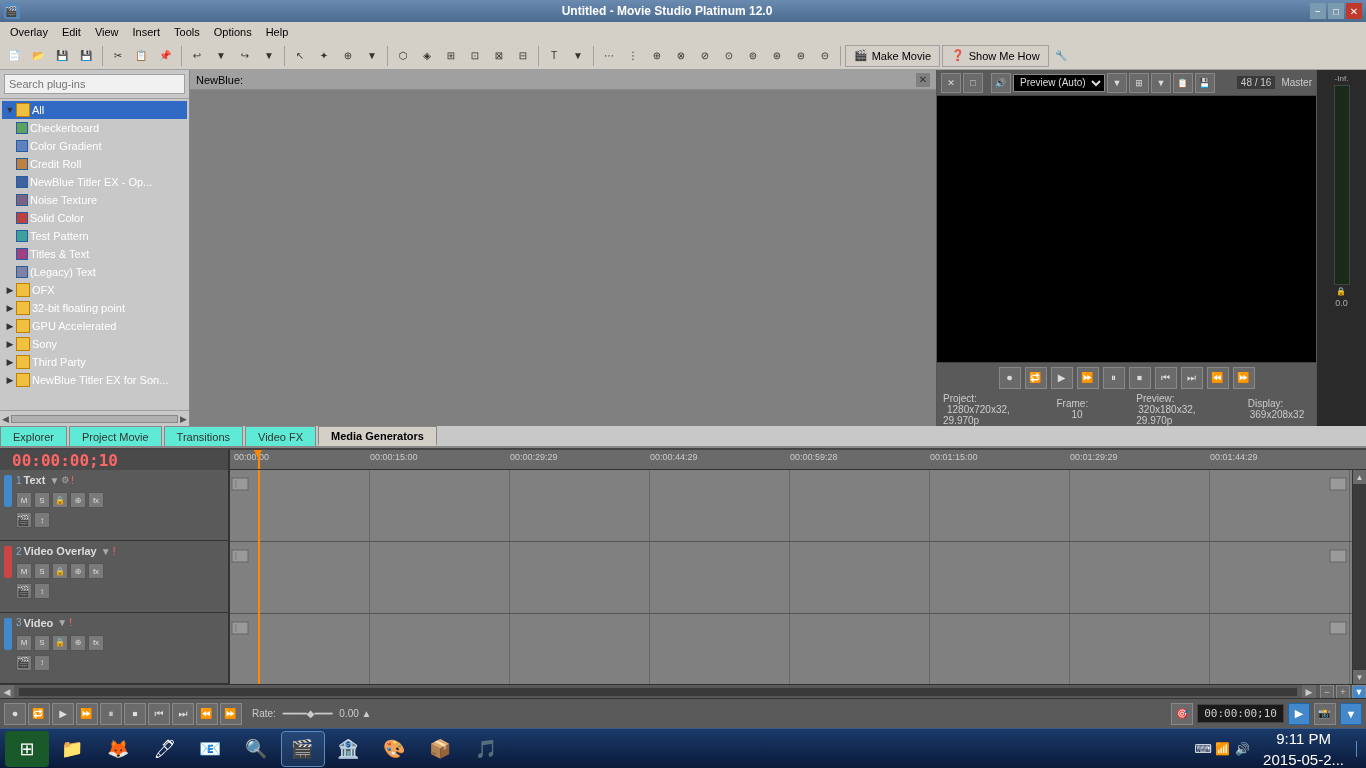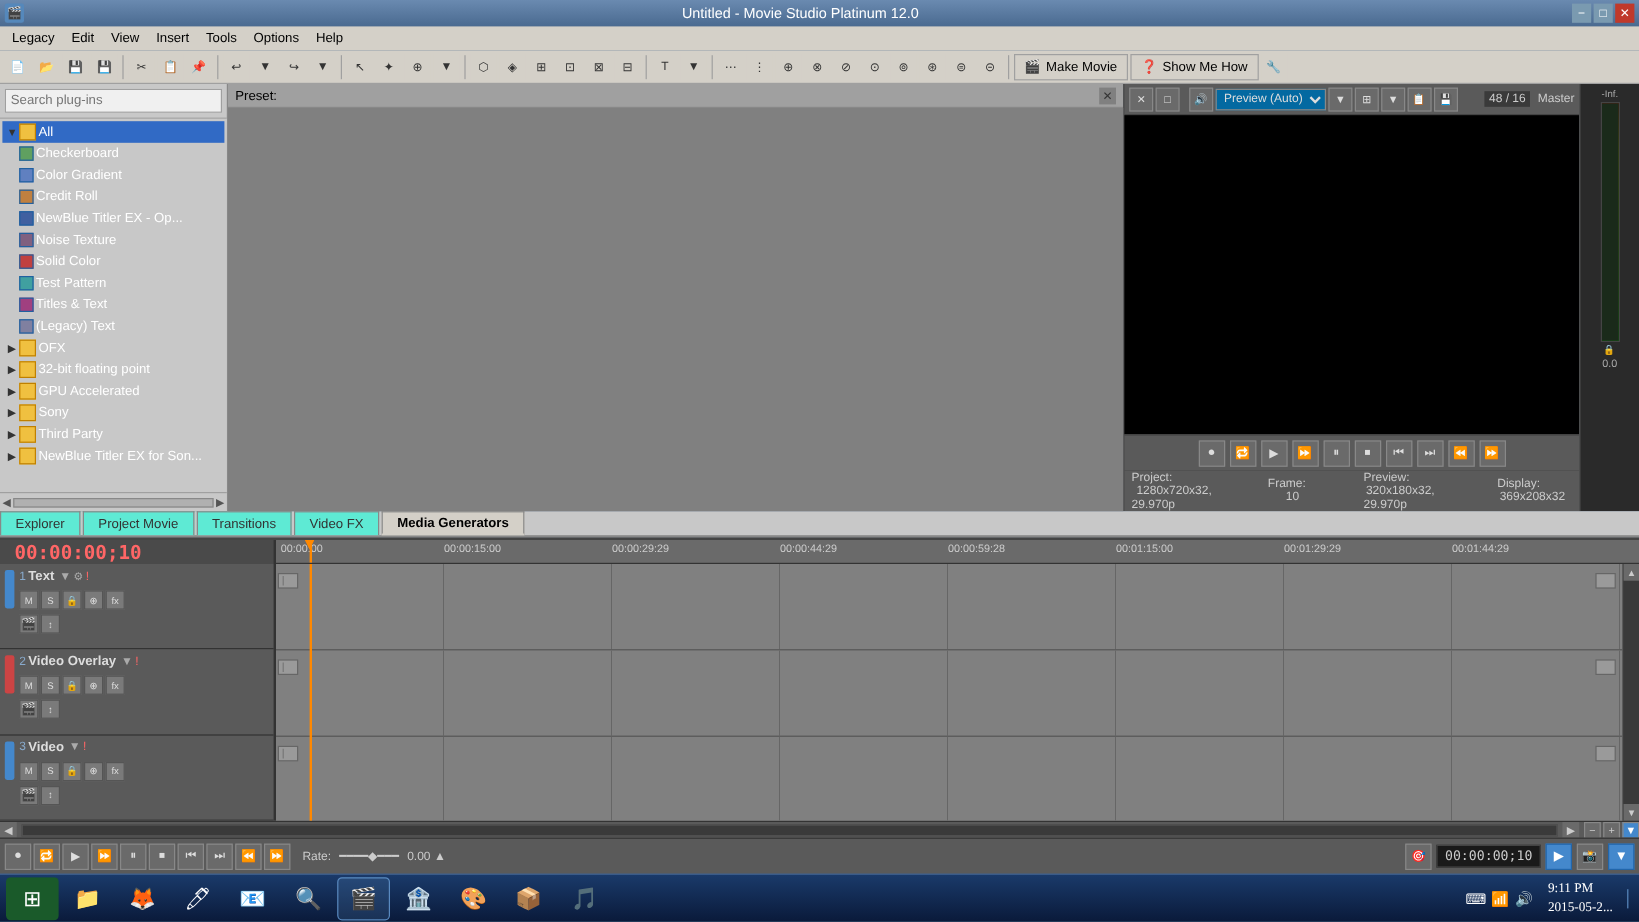--- a/index.html
+++ b/index.html
@@ -5,21 +5,21 @@
     * { margin: 0; padding: 0; box-sizing: border-box; }
     body { width: 1366px; height: 768px; overflow: hidden; font-family: 'Segoe UI', Arial, sans-serif; font-size: 11px; background: #4a6a8a; color: #fff; }
 
     
     #title-bar {
       height: 22px;
       background: linear-gradient(to bottom, #6a8ab0, #4a6a90);
       display: flex; align-items: center; justify-content: space-between;
       padding: 0 4px;
     }
-    #title-bar .title { flex: 1; text-align: center; font-size: 12px; color: #fff; }
+    #title-bar .title { flex: 1; text-align: center; font-size: 12px; color: #fff; font-weight: bold; }
     #title-bar .win-controls { display: flex; gap: 2px; }
     .win-btn { width: 16px; height: 16px; display: flex; align-items: center; justify-content: center; font-size: 10px; cursor: pointer; }
     .win-btn.close { background: #c0392b; color: #fff; }
     .win-btn.min, .win-btn.max { background: #7a9ab0; color: #fff; }
 
     
     #menu-bar {
       height: 20px;
       background: #d4d0c8;
       display: flex; align-items: center;
@@ -326,27 +326,27 @@
       display: flex; align-items: center; justify-content: center;
       cursor: pointer;
       font-size: 18px;
       margin: 0 1px;
     }
     .taskbar-pinned.active { border-color: #5a8ac0; background: rgba(90,138,192,0.2); }
     #taskbar-right {
       margin-left: auto;
       display: flex; align-items: center; gap: 4px;
     }
-    #clock { color: #fff; font-size: 11px; text-align: left; padding: 0 8px; line-height: 1.4; font-family: Liberation Serif, serif; }
+    #clock { color: #fff; font-size: 15px; text-align: center; padding: 0 8px; line-height: 1.4; }
     #sys-tray { display: flex; align-items: center; gap: 4px; }
     .sys-icon { width: 16px; height: 16px; display: flex; align-items: center; justify-content: center; font-size: 12px; cursor: pointer; }
 
     
     .preview-select {
-      background: #0369a1;
+      background: #000000;
       border: 1px solid #888;
       color: #ddd;
       font-size: 10px;
       padding: 1px 2px;
       height: 18px;
     }
 
     
     #right-meter {
       width: 50px;
@@ -375,21 +375,21 @@
   <div style="width:16px;height:16px;background:#5588bb;border-radius:2px;margin-right:4px;display:flex;align-items:center;justify-content:center;font-size:10px;">🎬</div>
   <div class="title">Untitled - Movie Studio Platinum 12.0</div>
   <div class="win-controls">
     <div class="win-btn min">−</div>
     <div class="win-btn max">□</div>
     <div class="win-btn close">✕</div>
   </div>
 </div>
 
 <div id="menu-bar">
-  <div class="menu-item">Legacy</div>
+  <div class="menu-item">Overlay</div>
   <div class="menu-item">Edit</div>
   <div class="menu-item">View</div>
   <div class="menu-item">Insert</div>
   <div class="menu-item">Tools</div>
   <div class="menu-item">Options</div>
   <div class="menu-item">Help</div>
 </div>
 
 <div id="toolbar">
   <div class="tb-btn">📄</div>
@@ -537,21 +537,21 @@
 
       <div id="scrollbar-h">
         <span style="font-size:9px;color:#555;padding:0 2px;cursor:pointer;">◀</span>
         <div style="flex:1;height:8px;background:#b0b0b0;border:1px solid #888;"></div>
         <span style="font-size:9px;color:#555;padding:0 2px;cursor:pointer;">▶</span>
       </div>
     </div>
 
     <div id="center-panel">
       <div id="preset-label">
-        <span>Preset:</span>
+        <span>NewBlue:</span>
         <div class="close-x" style="position:static;margin-left:auto;">✕</div>
       </div>
       <div id="generator-preview">
         
       </div>
     </div>
 
     <div id="right-panel">
 
       <div id="preview-toolbar">

